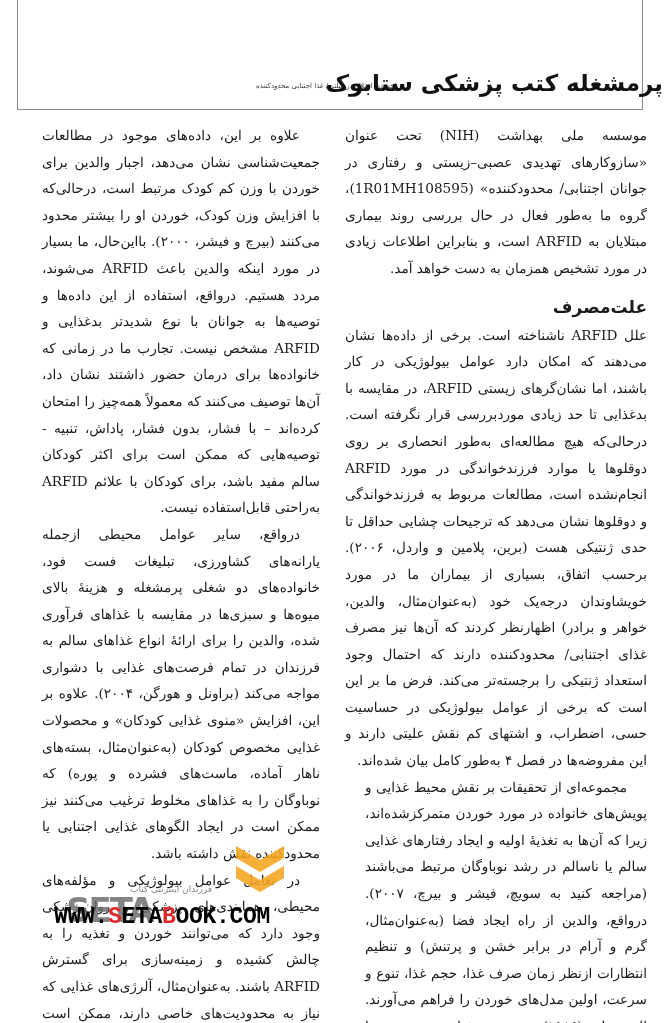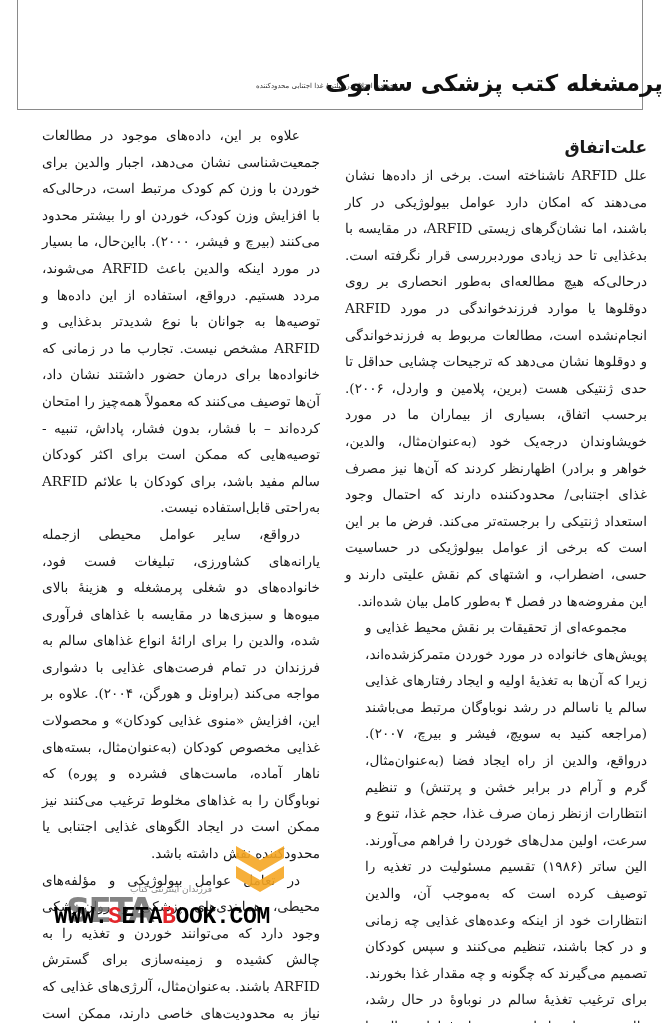--- a/index.html
+++ b/index.html
@@ -32,21 +32,22 @@
 </style>
 </head>
 <body>
 
 <div class="header-box">
   <div class="header-sub">ناخوردن اختلال در فیلتر / غذا اجتنابی محدودکننده</div>
 </div>
 <div class="header-title">پرمشغله کتب پزشکی ستابوک</div>
 
 <div class="col col-right">
-  <div class="section-heading">علت‌اتفاق</div>
+  <p>موسسه ملی بهداشت (NIH) تحت عنوان «سازوکارهای تهدیدی عصبی–زیستی و رفتاری در جوانان اجتنابی/ محدودکننده» (1R01MH108595)، گروه ما به‌طور فعال در حال بررسی روند بیماری مبتلایان به ARFID است، و بنابراین اطلاعات زیادی در مورد تشخیص همزمان به دست خواهد آمد.</p>
+  <div class="section-heading">علت‌مصرف</div>
   <p>علل ARFID ناشناخته است. برخی از داده‌ها نشان می‌دهند که امکان دارد عوامل بیولوژیکی در کار باشند، اما نشان‌گرهای زیستی ARFID، در مقایسه با بدغذایی تا حد زیادی موردبررسی قرار نگرفته است. درحالی‌که هیچ مطالعه‌ای به‌طور انحصاری بر روی دوقلوها یا موارد فرزندخواندگی در مورد ARFID انجام‌نشده است، مطالعات مربوط به فرزندخواندگی و دوقلوها نشان می‌دهد که ترجیحات چشایی حداقل تا حدی ژنتیکی هست (برین، پلامین و واردل، ۲۰۰۶). برحسب اتفاق، بسیاری از بیماران ما در مورد خویشاوندان درجه‌یک خود (به‌عنوان‌مثال، والدین، خواهر و برادر) اظهارنظر کردند که آن‌ها نیز مصرف غذای اجتنابی/ محدودکننده دارند که احتمال وجود استعداد ژنتیکی را برجسته‌تر می‌کند. فرض ما بر این است که برخی از عوامل بیولوژیکی در حساسیت حسی، اضطراب، و اشتهای کم نقش علیتی دارند و این مفروضه‌ها در فصل ۴ به‌طور کامل بیان شده‌اند.</p>
   <p class="indent">مجموعه‌ای از تحقیقات بر نقش محیط غذایی و پویش‌های خانواده در مورد خوردن متمرکزشده‌اند، زیرا که آن‌ها به تغذیهٔ اولیه و ایجاد رفتارهای غذایی سالم یا ناسالم در رشد نوباوگان مرتبط می‌باشند (مراجعه کنید به سویچ، فیشر و بیرچ، ۲۰۰۷). درواقع، والدین از راه ایجاد فضا (به‌عنوان‌مثال، گرم و آرام در برابر خشن و پرتنش) و تنظیم انتظارات ازنظر زمان صرف غذا، حجم غذا، تنوع و سرعت، اولین مدل‌های خوردن را فراهم می‌آورند. الین ساتر (۱۹۸۶) تقسیم مسئولیت در تغذیه را توصیف کرده است که به‌موجب آن، والدین انتظارات خود از اینکه وعده‌های غذایی چه زمانی و در کجا باشند، تنظیم می‌کنند و سپس کودکان تصمیم می‌گیرند که چگونه و چه مقدار غذا بخورند. برای ترغیب تغذیهٔ سالم در نوباوهٔ در حال رشد، والدین می‌توانند انواع متنوعی از غذاهای سالم را فراهم کرده و مدل تغذیه‌ای سالمی در تنوع و حجم غذا داشته باشند (سویچ و همکاران، ۲۰۰۷). شواهدی وجود دارد که نشان می‌دهد والدین با اختلال ترس از غذاهای جدید، عمدتاً فرزندانی با علائم ترس از غذای جدید و اختلال بدغذایی دارند (دووی و همکاران، ۲۰۰۸).</p>
 </div>
 
 <div class="col col-left">
   <p class="indent">علاوه بر این، داده‌های موجود در مطالعات جمعیت‌شناسی نشان می‌دهد، اجبار والدین برای خوردن با وزن کم کودک مرتبط است، درحالی‌که با افزایش وزن کودک، خوردن او را بیشتر محدود می‌کنند (بیرچ و فیشر، ۲۰۰۰). بااین‌حال، ما بسیار در مورد اینکه والدین باعث ARFID می‌شوند، مردد هستیم. درواقع، استفاده از این داده‌ها و توصیه‌ها به جوانان با نوع شدیدتر بدغذایی و ARFID مشخص نیست. تجارب ما در زمانی که خانواده‌ها برای درمان حضور داشتند نشان داد، آن‌ها توصیف می‌کنند که معمولاً همه‌چیز را امتحان کرده‌اند – با فشار، بدون فشار، پاداش، تنبیه - توصیه‌هایی که ممکن است برای اکثر کودکان سالم مفید باشد، برای کودکان با علائم ARFID به‌راحتی قابل‌استفاده نیست.</p>
   <p class="indent">درواقع، سایر عوامل محیطی ازجمله یارانه‌های کشاورزی، تبلیغات فست فود، خانواده‌های دو شغلی پرمشغله و هزینهٔ بالای میوه‌ها و سبزی‌ها در مقایسه با غذاهای فرآوری شده، والدین را برای ارائهٔ انواع غذاهای سالم به فرزندان در تمام فرصت‌های غذایی با دشواری مواجه می‌کند (براونل و هورگن، ۲۰۰۴). علاوه بر این، افزایش «منوی غذایی کودکان» و محصولات غذایی مخصوص کودکان (به‌عنوان‌مثال، بسته‌های ناهار آماده، ماست‌های فشرده و پوره) که نوباوگان را به غذاهای مخلوط ترغیب می‌کنند نیز ممکن است در ایجاد الگوهای غذایی اجتنابی یا محدودکننده نقش داشته باشد.</p>
   <p class="indent">در تعامل عوامل بیولوژیکی و مؤلفه‌های محیطی، همایندی‌های پزشکی و روان‌پزشکی وجود دارد که می‌توانند خوردن و تغذیه را به چالش کشیده و زمینه‌سازی برای گسترش ARFID باشند. به‌عنوان‌مثال، آلرژی‌های غذایی که نیاز به محدودیت‌های خاصی دارند، ممکن است باعث آسیب‌پذیری کمابیش فرد به محدودسازی و اجتناب غذایی شود. به‌صورت مشابه در اختلال طیف اوتیسم، که با افزایش حساسیت حسی و انعطاف‌ناپذیری شناختی توأم است، زمینه برای خوردن انتخابی پایدار فراهم می‌شود. علاوه بر این، پیشرفت‌های پزشکی منجر به افزایش تولدهای زودرس در دههٔ گذشته شده است. افرادی که به‌صورت بالینی در معرض ابتلا به مشکلات پزشکی وزن کم به هنگام تولد هستند که همین امر خوردن نوزادان زودرس را با چالش مواجه کرده (کوماره و همکاران، ۲۰۱۷؛ میلا و همکاران، ۲۰۱۸) و خطر اختلالات خوردن را افزایش دهد.</p>
 
 </div>

